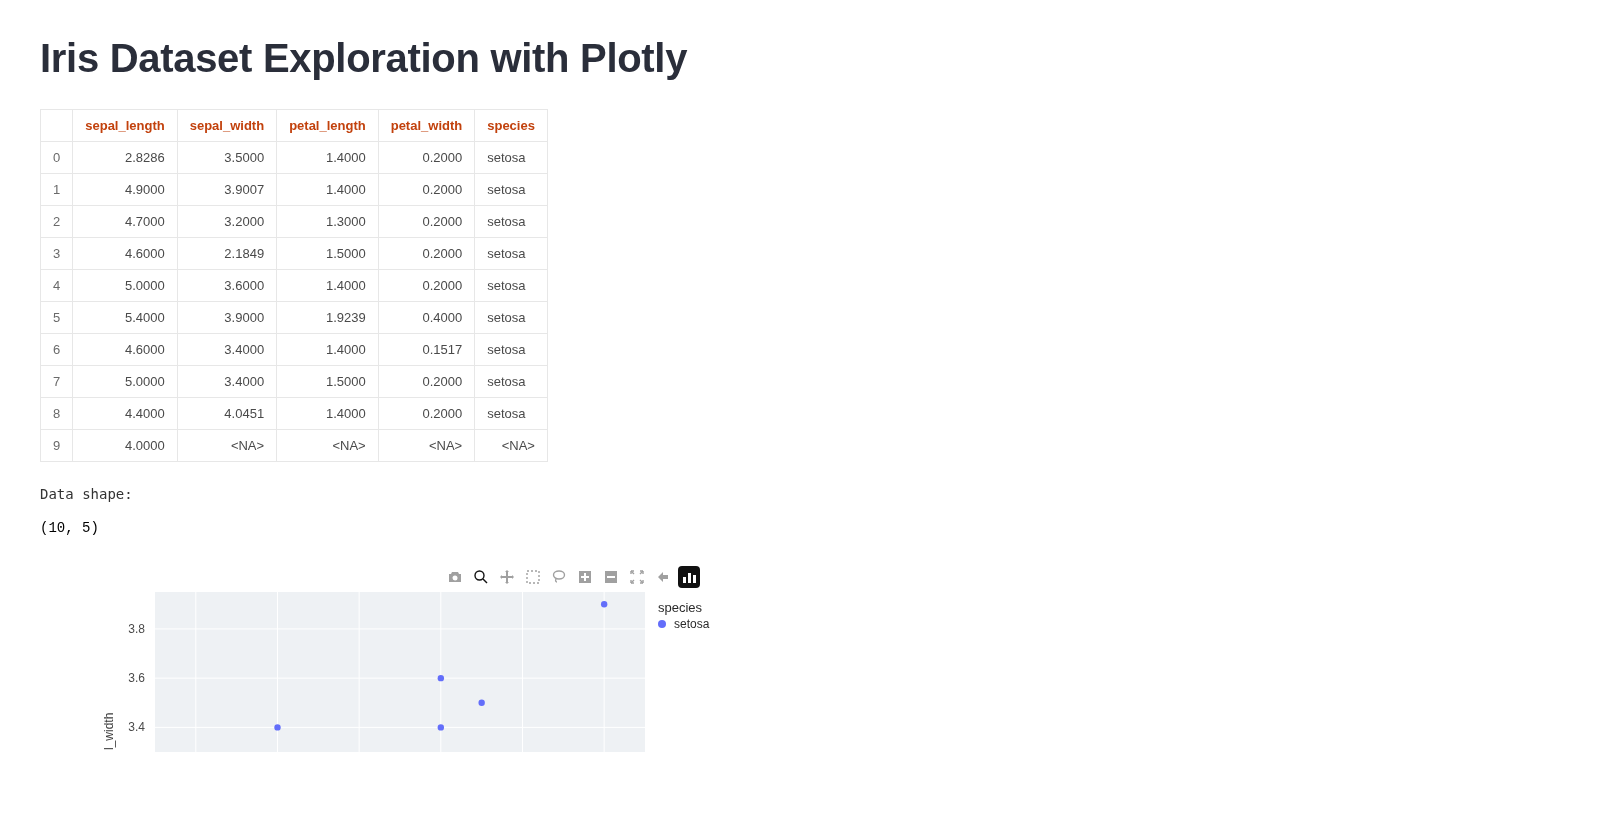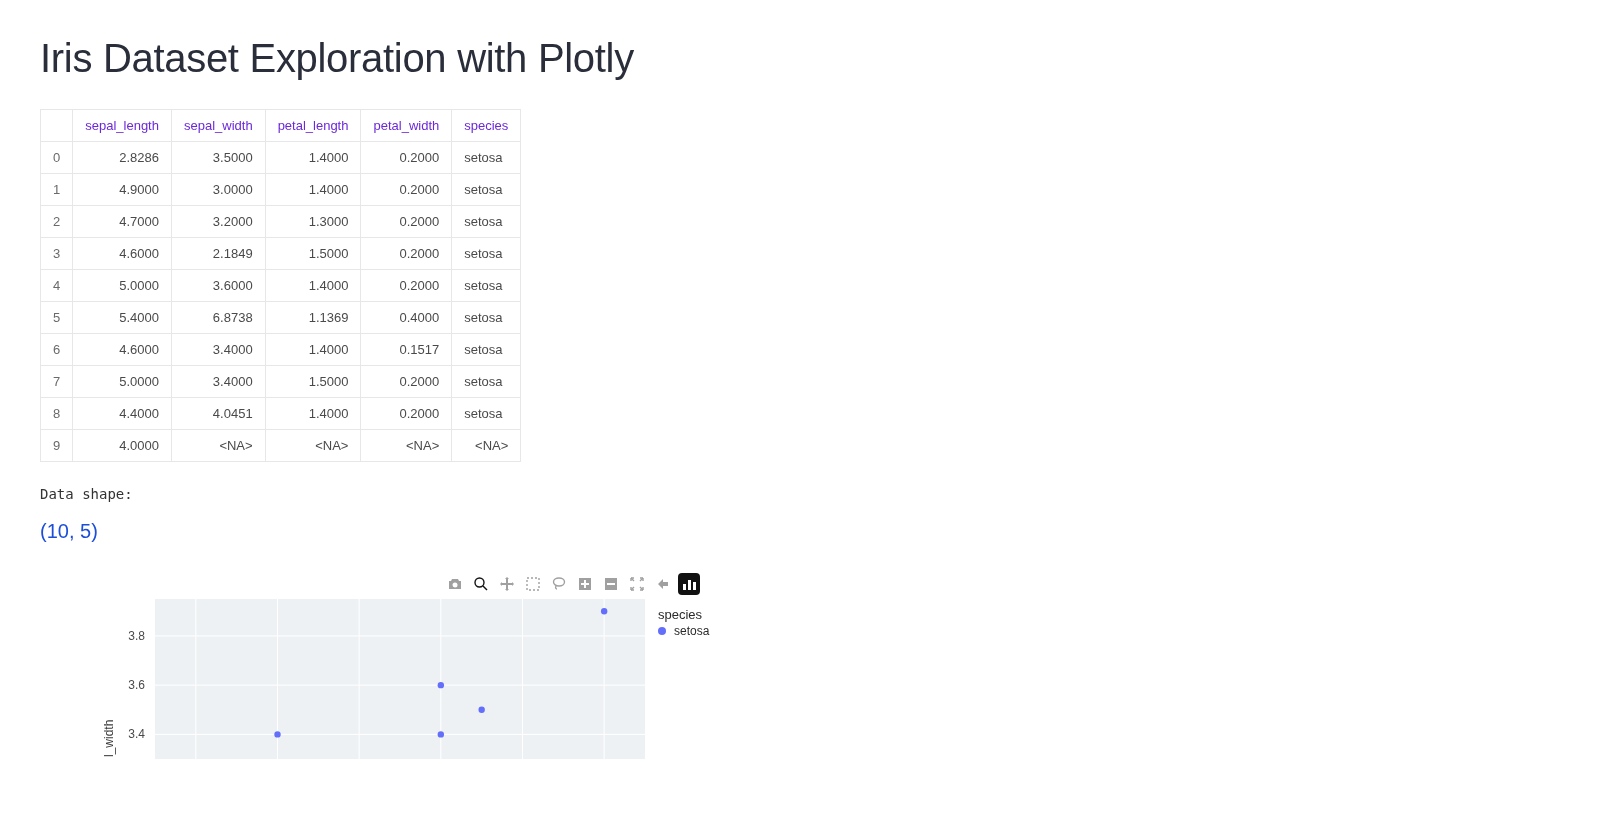--- a/index.html
+++ b/index.html
@@ -5,41 +5,41 @@
   * { box-sizing: border-box; }
   html, body { margin: 0; padding: 0; }
   body {
     font-family: -apple-system, BlinkMacSystemFont, "Segoe UI", Helvetica, Arial, sans-serif;
     color: #2a2a2a;
     background: #ffffff;
     padding: 20px 40px;
   }
   h1 {
     font-size: 40px;
-    font-weight: 400;
+    font-weight: 700;
     color: #2a2e3a;
     letter-spacing: -0.3px;
     margin: 16px 0 28px 0;
   }
 
   
   table.dframe {
     border-collapse: collapse;
     font-size: 13px;
     color: #4a4a4a;
     margin-bottom: 24px;
   }
   table.dframe th, table.dframe td {
     border: 1px solid #e7e7e7;
     padding: 8px 12px;
     background: #ffffff;
   }
   table.dframe thead th {
-    font-weight: 400;
-    color: #6d28d9;
+    font-weight: 700;
+    color: #c2410c;
     text-align: center;
   }
   table.dframe thead th.rowidx-head {
     min-width: 24px;
   }
   table.dframe tbody th.rowidx {
     font-weight: 400;
     text-align: right;
     color: #6a6a6a;
     background: #ffffff;
@@ -49,23 +49,23 @@
 
   
   .stdout {
     font-family: ui-monospace, SFMono-Regular, Menlo, Consolas, monospace;
     font-size: 14px;
     color: #333;
     white-space: pre;
     margin: 0 0;
   }
   .tuple-out {
-    font-family: Liberation Sans, sans-serif;
-    font-size: 20px;
-    color: #1d4ed8;
+    font-family: Liberation Mono, monospace;
+    font-size: 14px;
+    color: #000000;
     margin: 18px 0 30px 0;
   }
 
   
   .modebar {
     display: flex;
     justify-content: flex-end;
     align-items: center;
     gap: 4px;
     width: 660px;
@@ -160,21 +160,21 @@
         <th class="rowidx">0</th>
         <td class="num">2.8286</td>
         <td class="num">3.5000</td>
         <td class="num">1.4000</td>
         <td class="num">0.2000</td>
         <td class="str">setosa</td>
       </tr>
       <tr>
         <th class="rowidx">1</th>
         <td class="num">4.9000</td>
-        <td class="num">3.0000</td>
+        <td class="num">3.9007</td>
         <td class="num">1.4000</td>
         <td class="num">0.2000</td>
         <td class="str">setosa</td>
       </tr>
       <tr>
         <th class="rowidx">2</th>
         <td class="num">4.7000</td>
         <td class="num">3.2000</td>
         <td class="num">1.3000</td>
         <td class="num">0.2000</td>
@@ -192,22 +192,22 @@
         <th class="rowidx">4</th>
         <td class="num">5.0000</td>
         <td class="num">3.6000</td>
         <td class="num">1.4000</td>
         <td class="num">0.2000</td>
         <td class="str">setosa</td>
       </tr>
       <tr>
         <th class="rowidx">5</th>
         <td class="num">5.4000</td>
-        <td class="num">6.8738</td>
-        <td class="num">1.1369</td>
+        <td class="num">3.9000</td>
+        <td class="num">1.9239</td>
         <td class="num">0.4000</td>
         <td class="str">setosa</td>
       </tr>
       <tr>
         <th class="rowidx">6</th>
         <td class="num">4.6000</td>
         <td class="num">3.4000</td>
         <td class="num">1.4000</td>
         <td class="num">0.1517</td>
         <td class="str">setosa</td>

